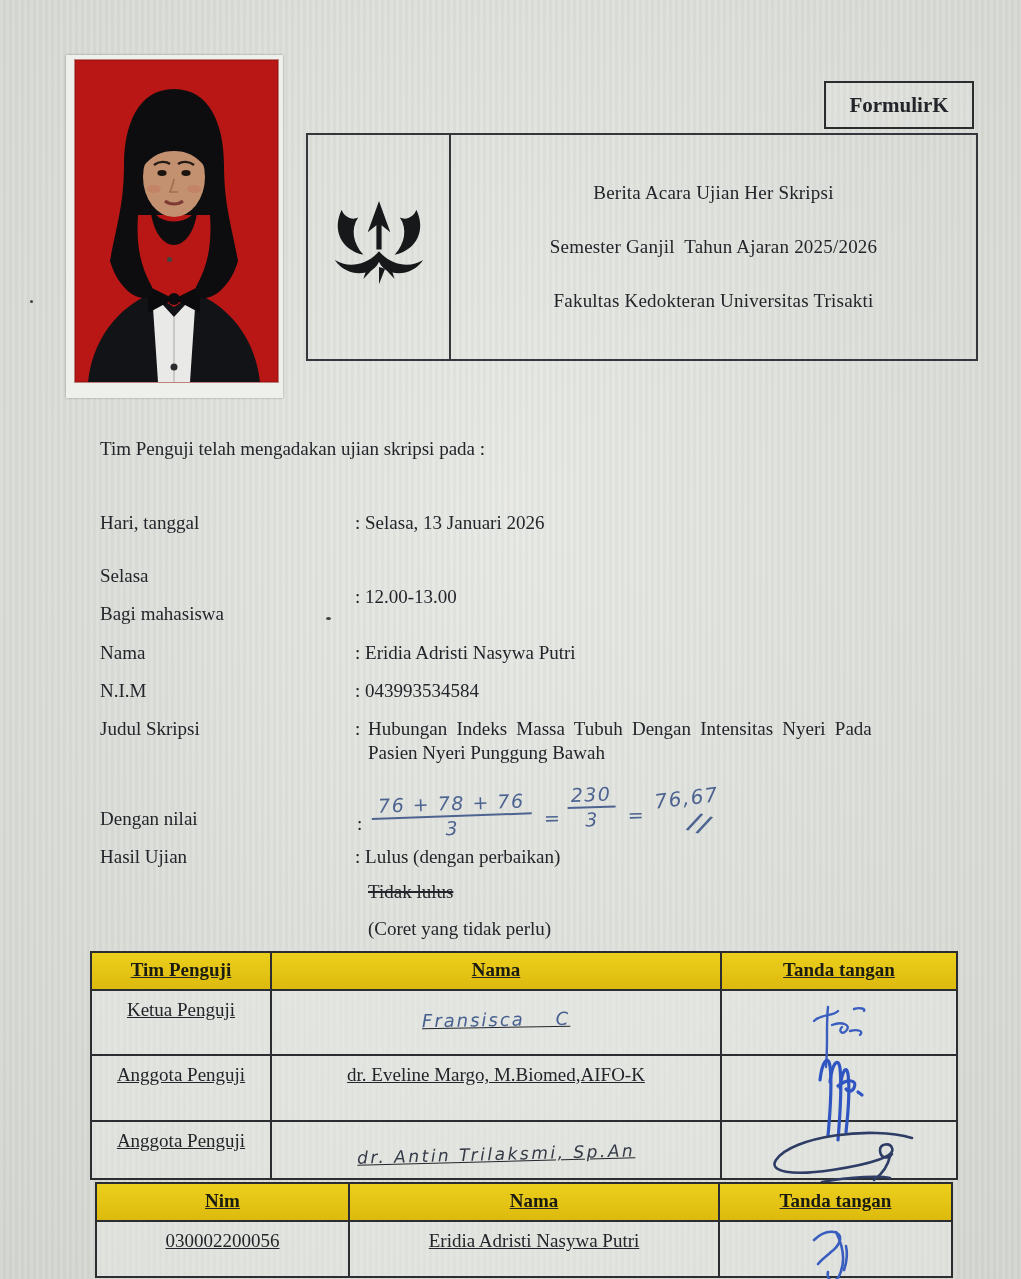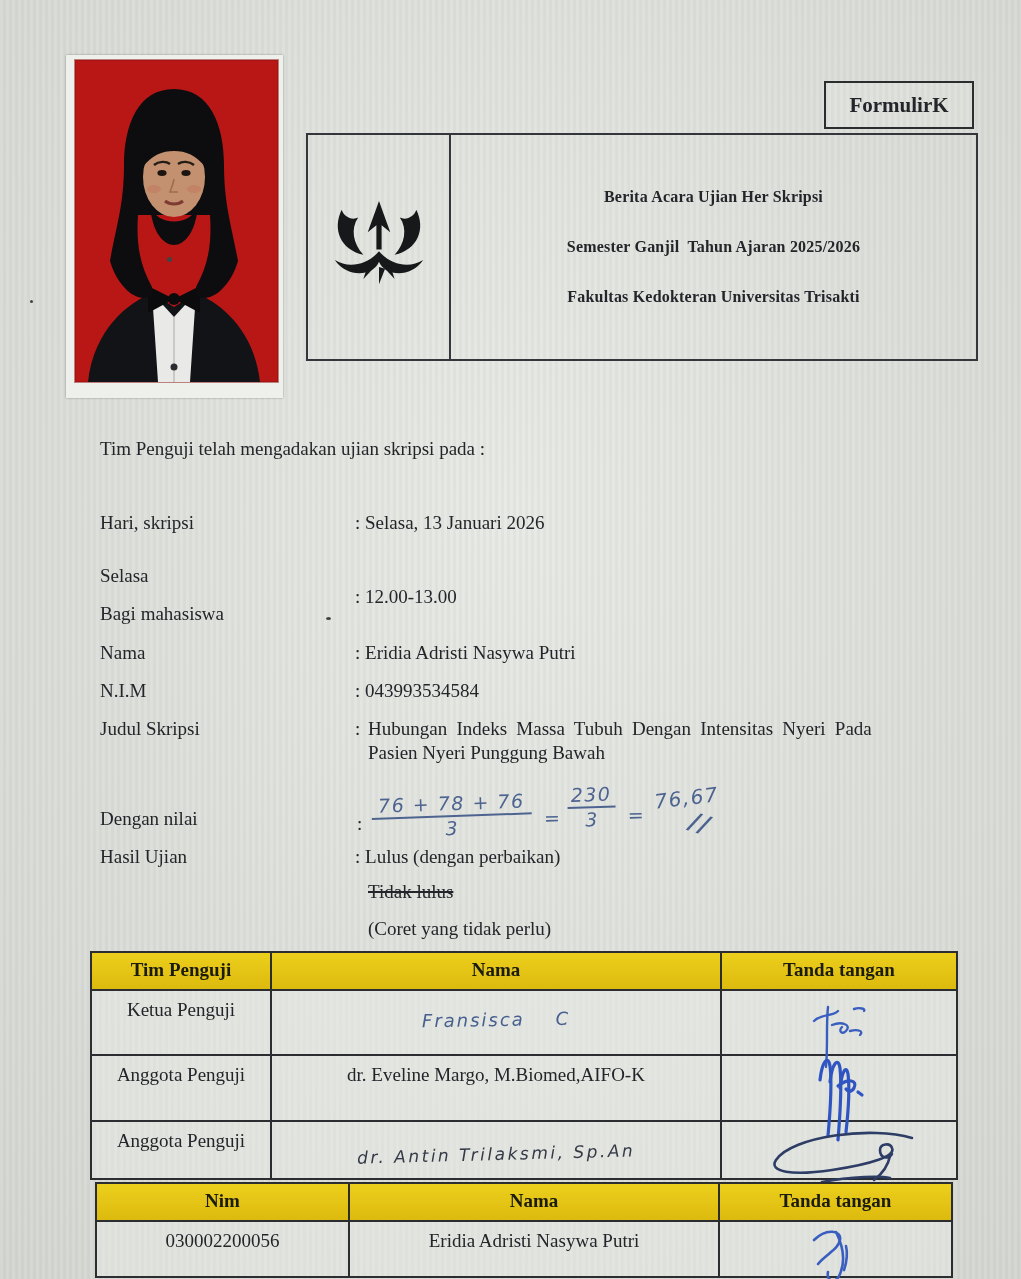--- a/index.html
+++ b/index.html
@@ -16,21 +16,21 @@
 
   
   .form-code{left:824px;top:81px;width:146px;height:44px;border:2px solid #2a2c2e;
     display:flex;align-items:center;justify-content:center;font-size:21px;font-weight:bold;
     background:rgba(255,255,255,.12);}
 
   
   .header-box{left:306px;top:133px;width:668px;height:224px;border:2px solid #33363a;display:flex;}
   .logo-cell{width:141px;border-right:2px solid #33363a;display:flex;align-items:center;justify-content:center;}
   .title-cell{flex:1;display:flex;flex-direction:column;justify-content:center;align-items:center;gap:32px;}
-  .title-line{font-size:16px;font-weight:bold;letter-spacing:.2px;}
+  .title-line{font-size:19px;font-weight:normal;letter-spacing:.2px;}
 
   
   .photo{left:66px;top:55px;width:217px;height:343px;background:#f0f1ee;box-shadow:0 0 2px rgba(0,0,0,.35);}
 
   
   .t{font-size:19px;line-height:1.25;}
   .label-col{left:100px;}
   .value-col{left:355px;}
   .judul-val{width:585px;}
   .judul-l1{word-spacing:4.5px;}
@@ -39,21 +39,21 @@
   
   .hand{font-family:"DejaVu Sans",sans-serif;font-style:italic;color:#4d6390;}
   .calc{left:372px;top:781px;width:340px;height:80px;font-size:19px;letter-spacing:1.5px;transform:rotate(-2deg);}
   .frac{position:absolute;text-align:center;}
   .frac .bar{border-top:2px solid #4d6390;margin-top:1px;}
   .result{transform:rotate(-5deg);font-size:20px;}
   .dslash{font-size:24px;transform:rotate(18deg);font-weight:bold;}
 
   
   table{border-collapse:collapse;table-layout:fixed;}
-  .doc-table{position:absolute;background:rgba(236,238,233,.45);}
+  .doc-table{position:absolute;background:rgba(236,238,233,.45);text-decoration:underline;}
   .doc-table td,.doc-table th{border:2px solid #2b2d30;vertical-align:top;overflow:visible;}
   .yellow th{background:linear-gradient(#eccf1c,#ddba0e);color:#1b1c10;font-size:19px;font-weight:bold;
     text-align:center;padding:6px 2px 8px;}
   .cell-role{font-size:19px;text-align:center;padding-top:8px;}
   .cell-name{font-size:19px;text-align:center;padding-top:8px;}
   .cell-sig{position:relative;}
   .sig{position:absolute;overflow:visible;}
   .hand-name{font-family:"DejaVu Sans",sans-serif;font-style:italic;letter-spacing:2px;}
 
   .speck{position:absolute;background:#41443f;border-radius:50%;}
@@ -119,21 +119,21 @@
     </div>
     <div class="title-cell">
       <div class="title-line pre">Berita Acara Ujian Her Skripsi</div>
       <div class="title-line pre">Semester Ganjil  Tahun Ajaran 2025/2026</div>
       <div class="title-line pre">Fakultas Kedokteran Universitas Trisakti</div>
     </div>
   </div>
 
   <div class="abs t label-col" style="top:437px;">Tim Penguji telah mengadakan ujian skripsi pada :</div>
 
-  <div class="abs t label-col" style="top:511px;">Hari, skripsi</div>
+  <div class="abs t label-col" style="top:511px;">Hari, tanggal</div>
   <div class="abs t value-col" style="top:511px;">: Selasa, 13 Januari 2026</div>
 
   <div class="abs t label-col" style="top:564px;">Selasa</div>
   <div class="abs t value-col" style="top:585px;">: 12.00-13.00</div>
 
   <div class="abs t label-col" style="top:602px;">Bagi mahasiswa</div>
 
   <div class="abs t label-col" style="top:641px;">Nama</div>
   <div class="abs t value-col" style="top:641px;">: Eridia Adristi Nasywa Putri</div>
 

